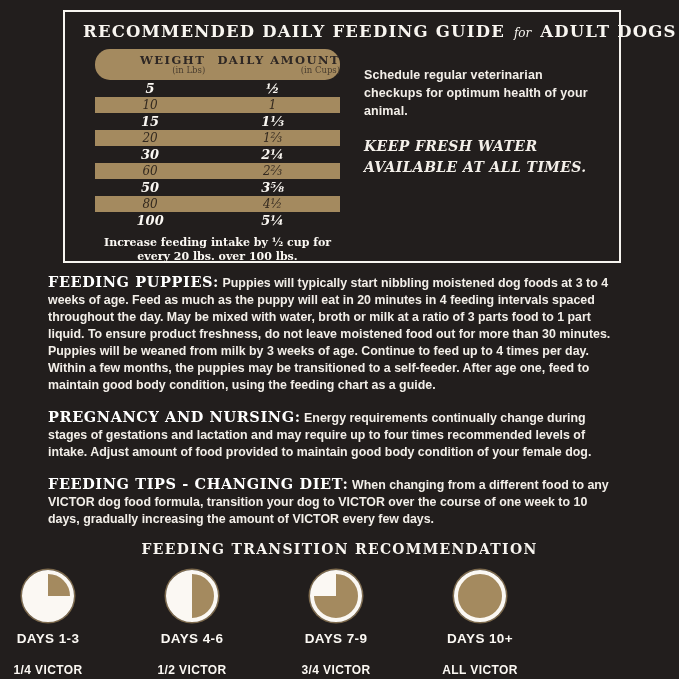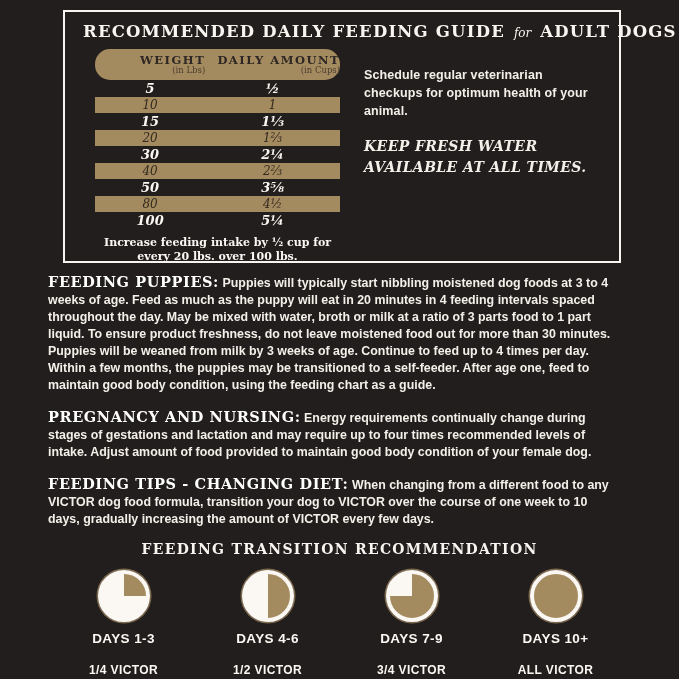--- a/index.html
+++ b/index.html
@@ -87,21 +87,21 @@
   }
 
   
   .transition { position:absolute; left:0; top:541px; width:679px; text-align:center; }
   .trans-heading {
     font-family:"DejaVu Serif", serif; font-weight:bold;
     font-size:14px; letter-spacing:1.3px;
   }
   .pies {
     margin-top:13px;
-    display:flex; justify-content:center; gap:48px;
+    display:flex; gap:48px;
   }
   .pie-item { width:96px; }
   .pie {
     width:52px; height:52px; border-radius:50%;
     margin:0 auto;
     border:4px solid #fbf8f3;
     box-shadow:0 0 0 1.5px #7d6a4d;
   }
   .pie-days {
     margin-top:9px; font-size:13.5px; font-weight:bold;
@@ -148,21 +148,21 @@
         </div>
         <div class="trow alt">
           <span class="cell">20</span>
           <span class="cell">1⅔</span>
         </div>
         <div class="trow">
           <span class="cell">30</span>
           <span class="cell">2¼</span>
         </div>
         <div class="trow alt">
-          <span class="cell">40</span>
+          <span class="cell">60</span>
           <span class="cell">2⅔</span>
         </div>
         <div class="trow">
           <span class="cell">50</span>
           <span class="cell">3⅝</span>
         </div>
         <div class="trow alt">
           <span class="cell">80</span>
           <span class="cell">4½</span>
         </div>

